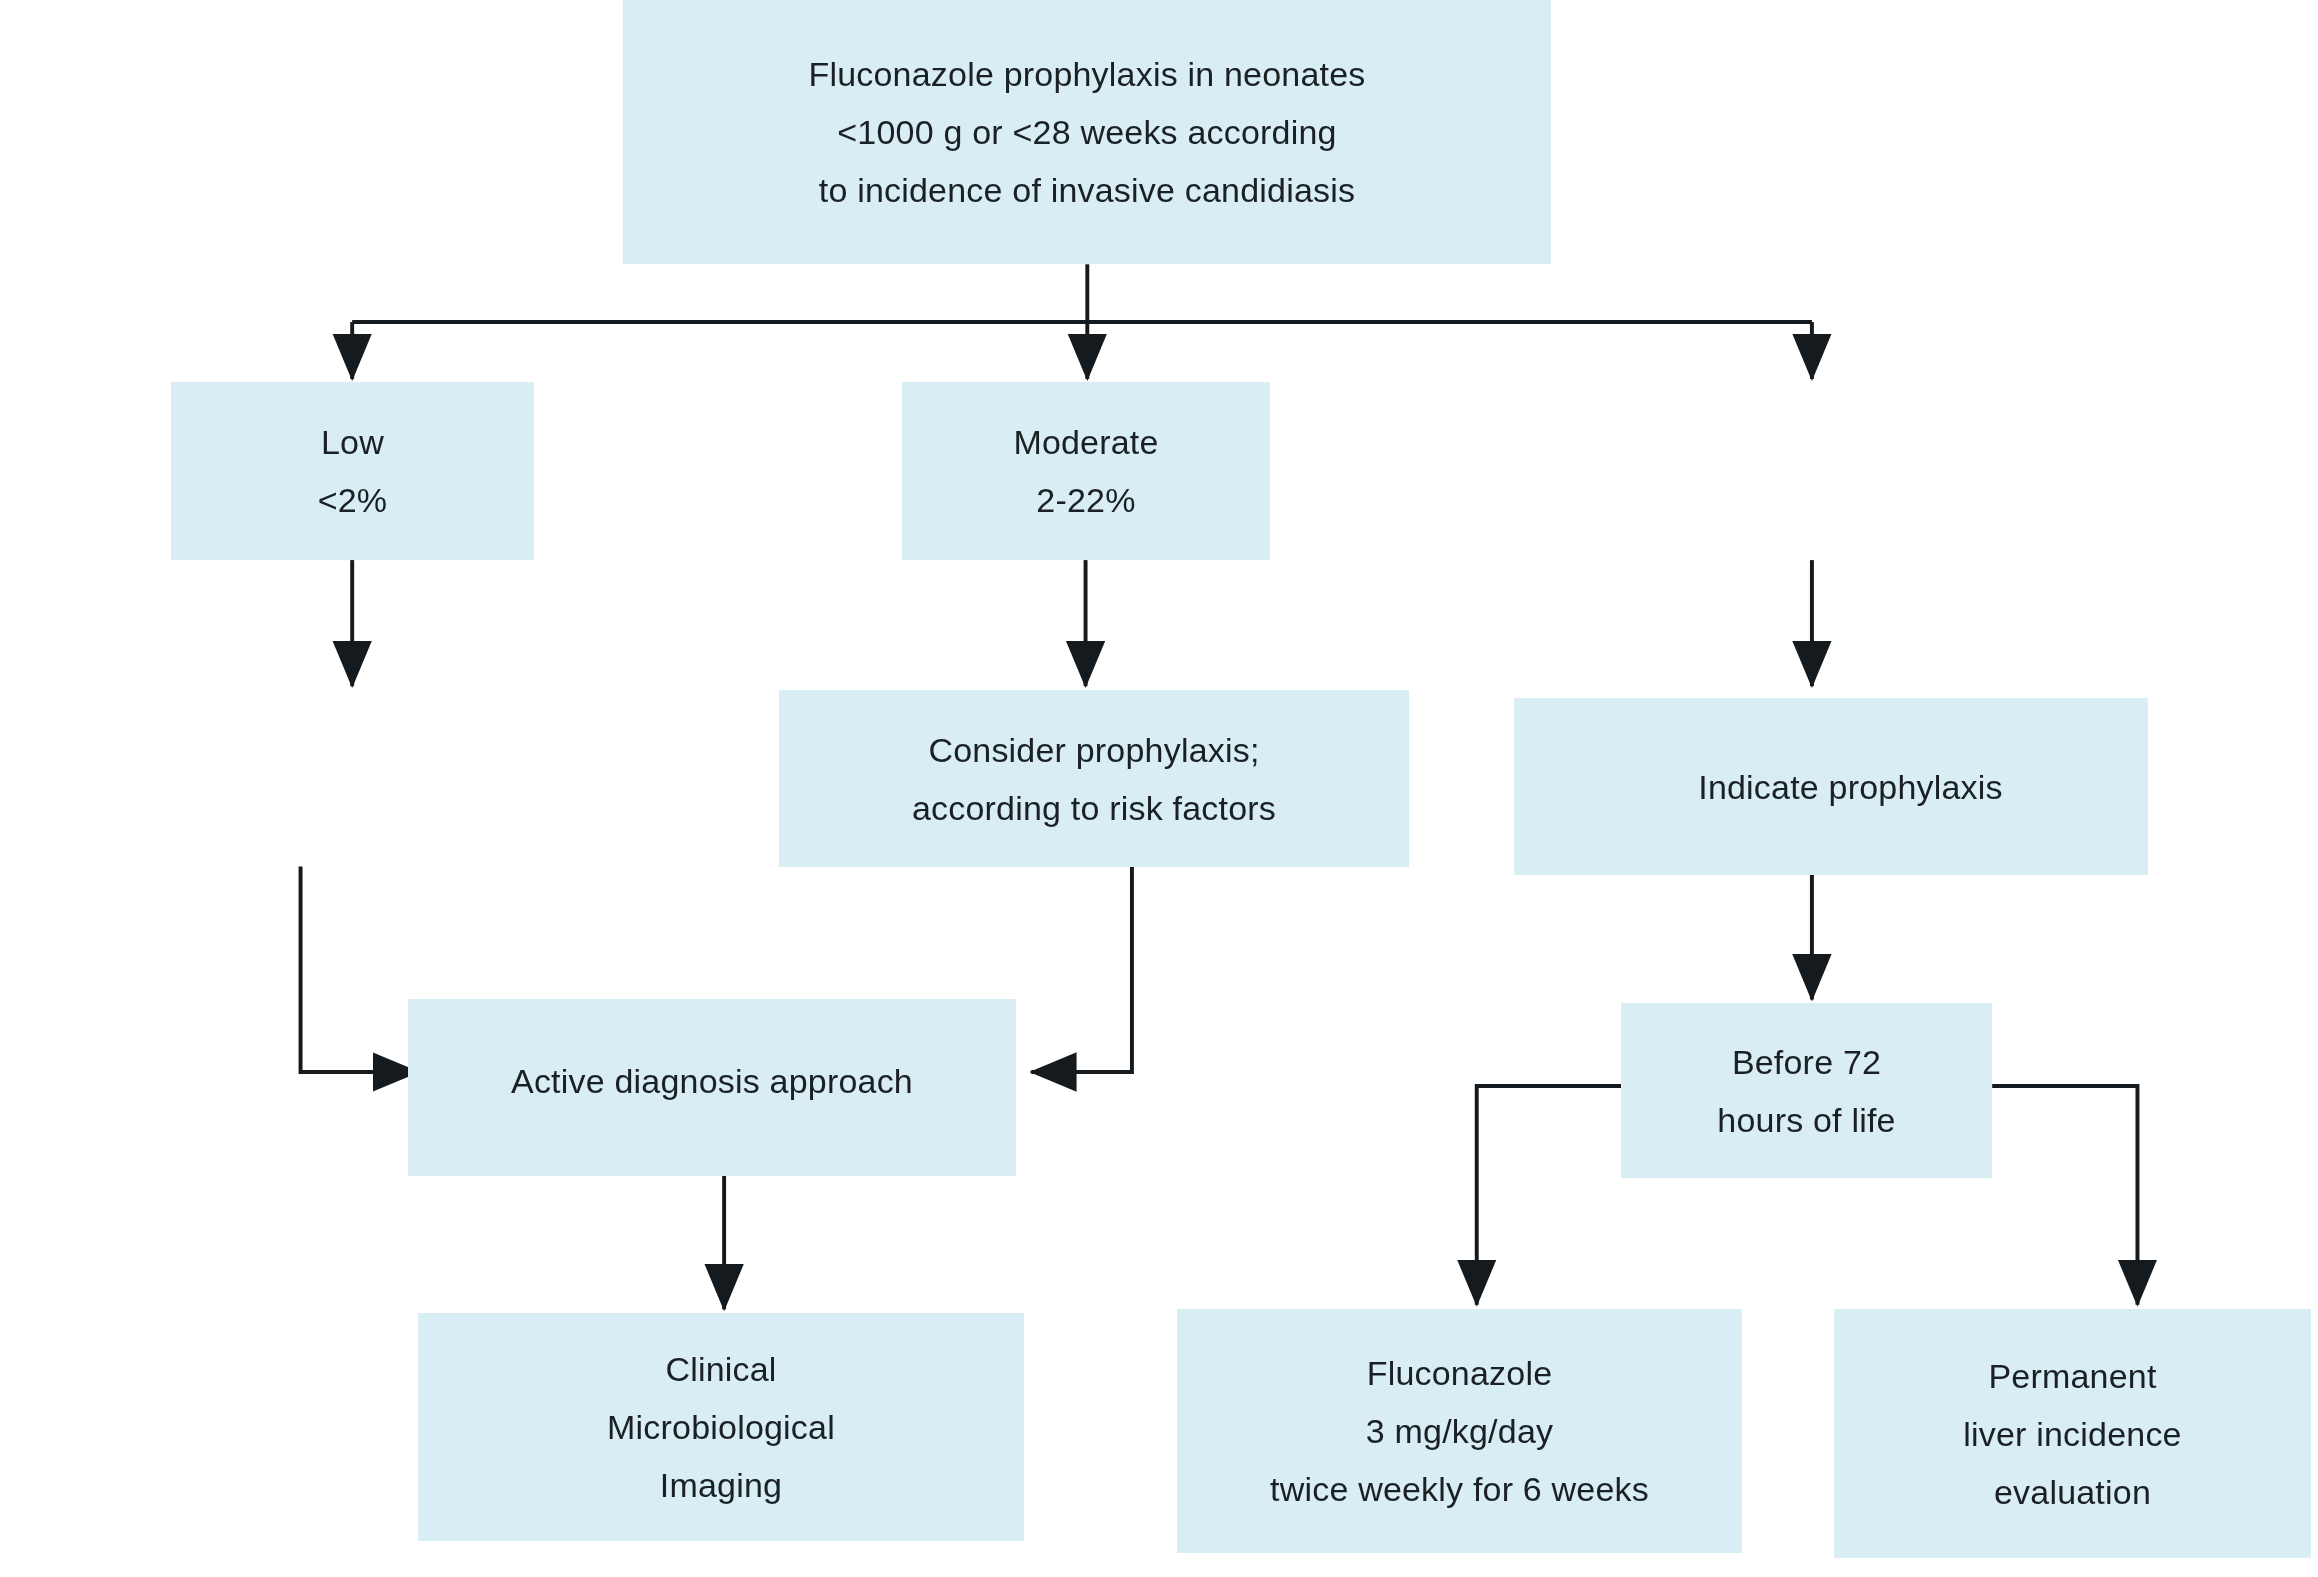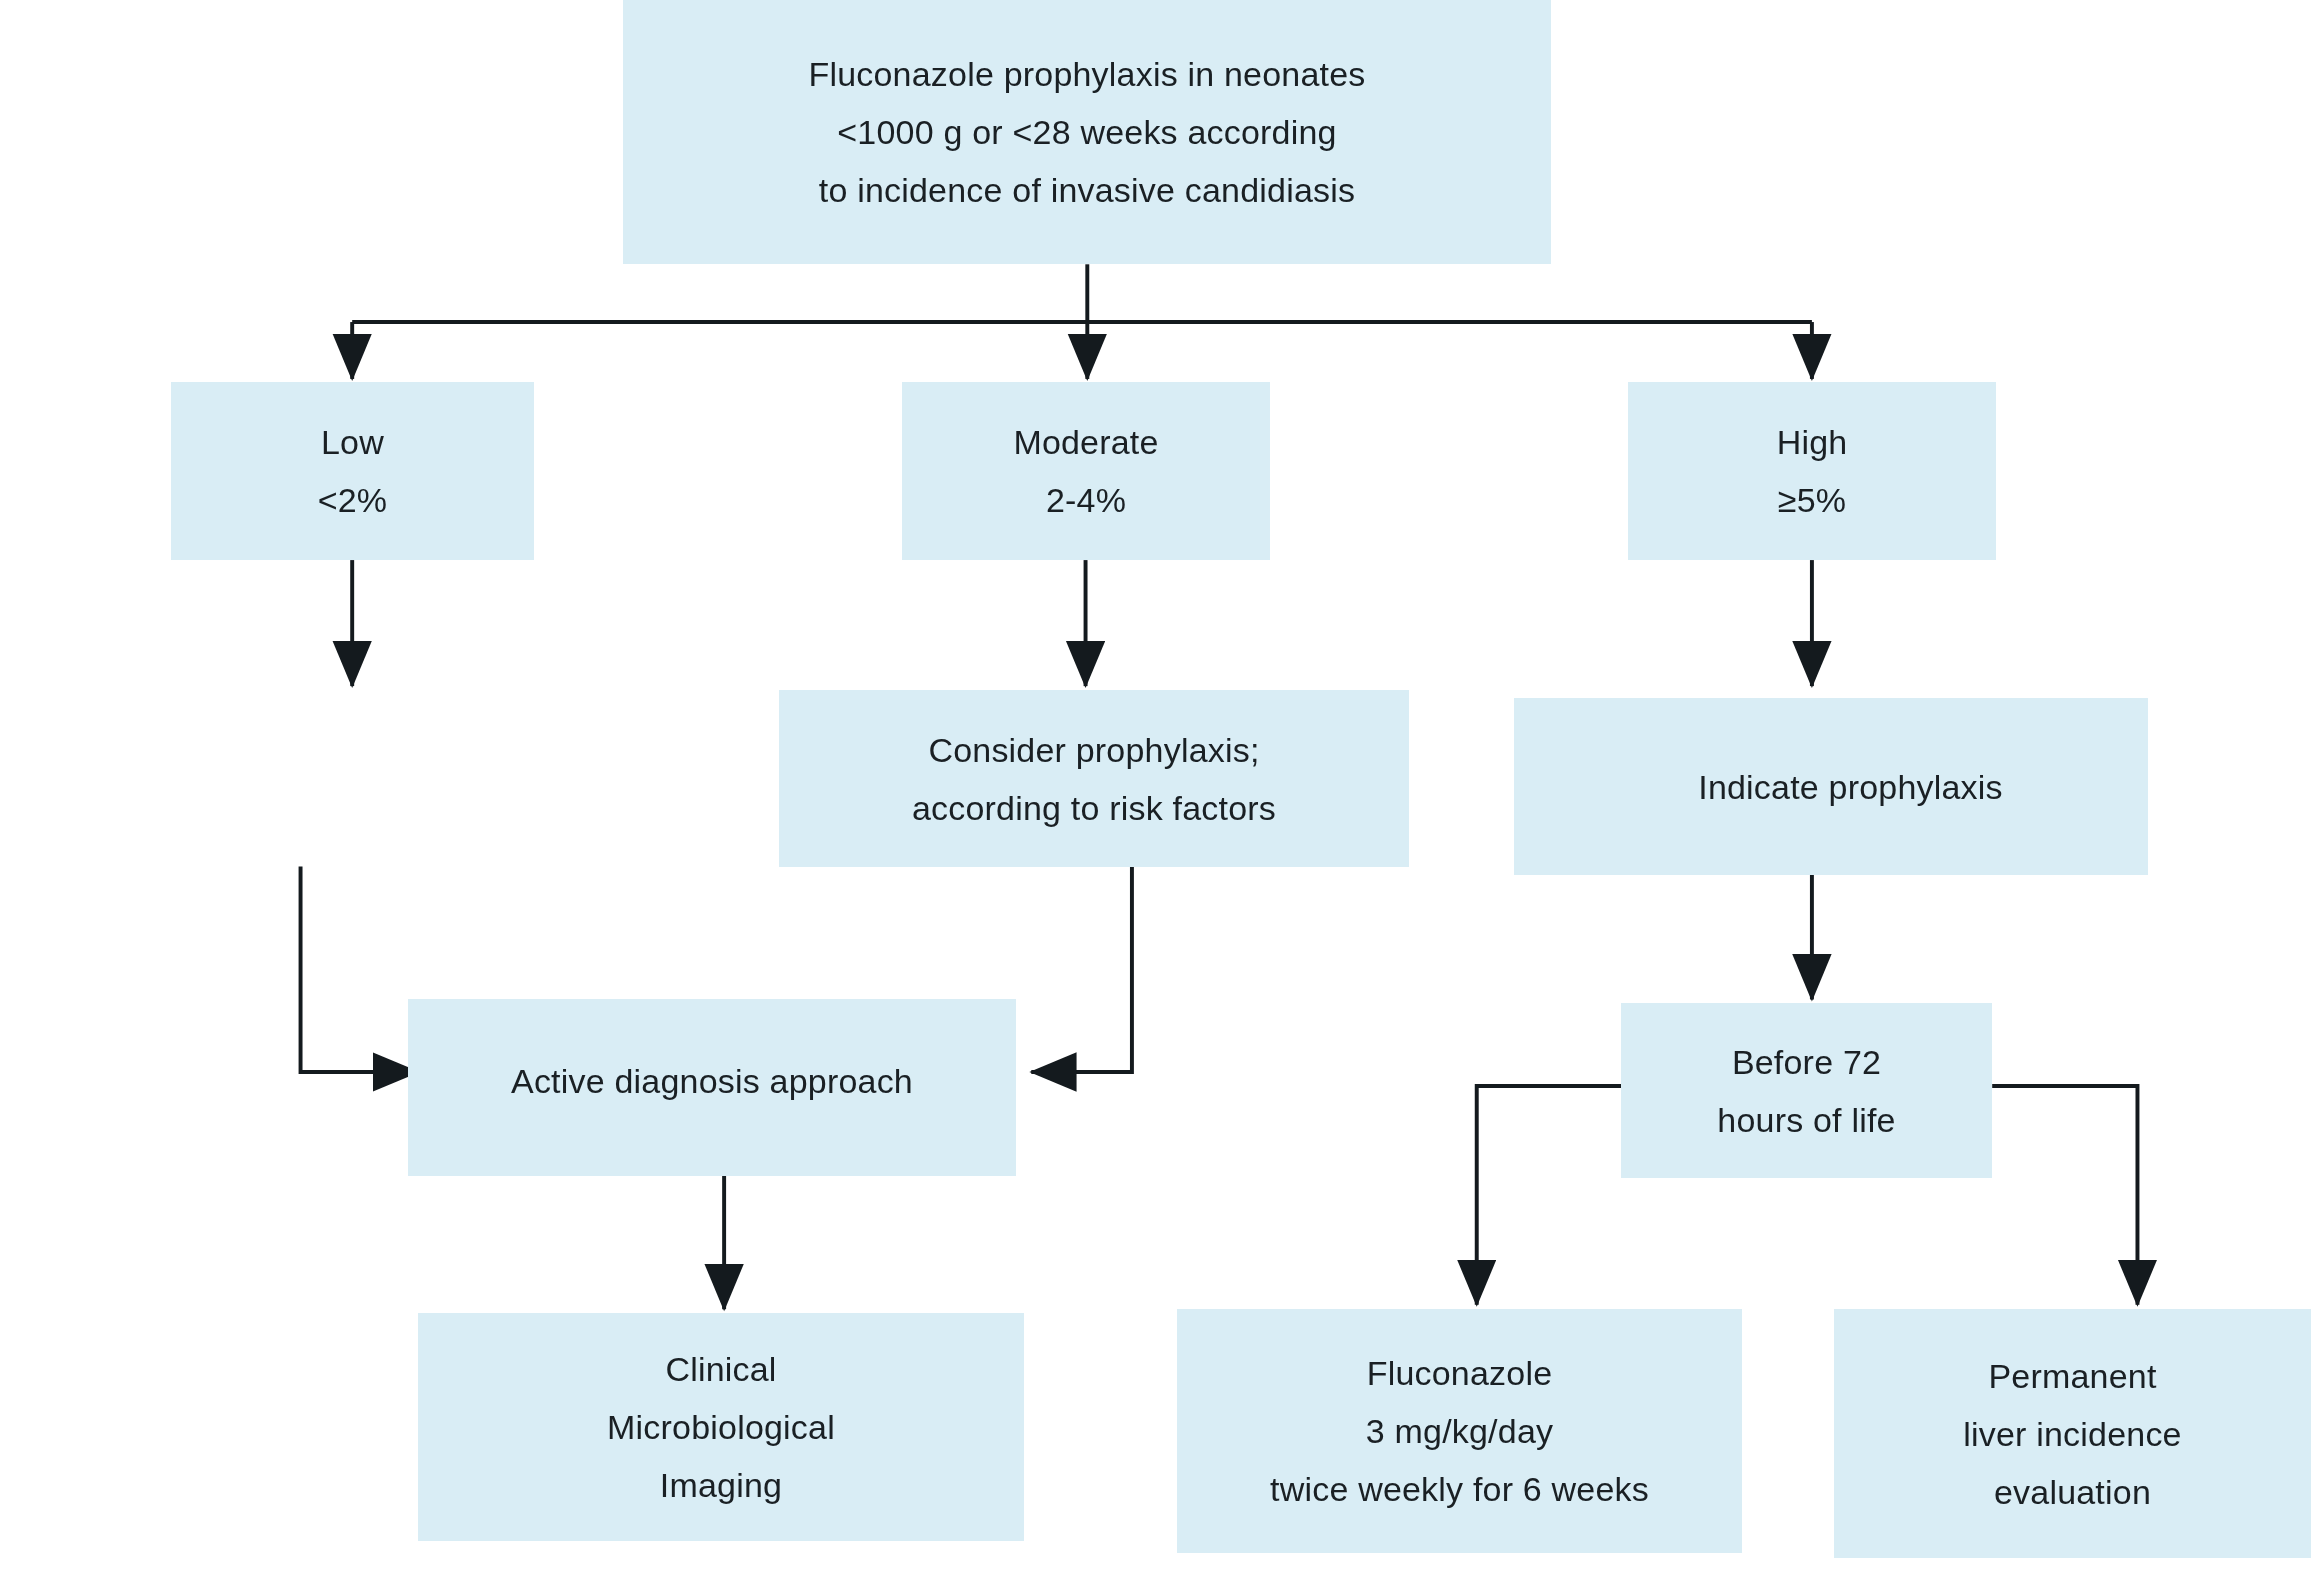--- a/index.html
+++ b/index.html
@@ -78,23 +78,21 @@
     <polyline points="2276,1241 2442,1241 2442,1491" marker-end="url(#arrow)"></polyline>
   </svg>
 
   <div class="node" style="left:623px; top:0; width:928px; height:264px;">Fluconazole prophylaxis in neonates
 &lt;1000 g or &lt;28 weeks according
 to incidence of invasive candidiasis</div>
 
   <div class="node" style="left:171px; top:382px; width:363px; height:178px;">Low
 &lt;2%</div>
   <div class="node" style="left:902px; top:382px; width:368px; height:178px;">Moderate
-2-4%</div>
-  <div class="node" style="left:1628px; top:382px; width:368px; height:178px;">High
-≥5%</div>
+2-22%</div>
 
   <div class="node" style="left:779px; top:690px; width:630px; height:177px;">Consider prophylaxis;
 according to risk factors</div>
   <div class="node" style="left:1514px; top:698px; width:595px; height:177px;padding-left:39px;">Indicate prophylaxis</div>
 
   <div class="node" style="left:408px; top:999px; width:608px; height:177px; padding-bottom:12.3px; box-sizing:border-box;">Active diagnosis approach</div>
 
   <div class="node" style="left:1621px; top:1003px; width:371px; height:175px;">Before 72
 hours of life</div>
 

